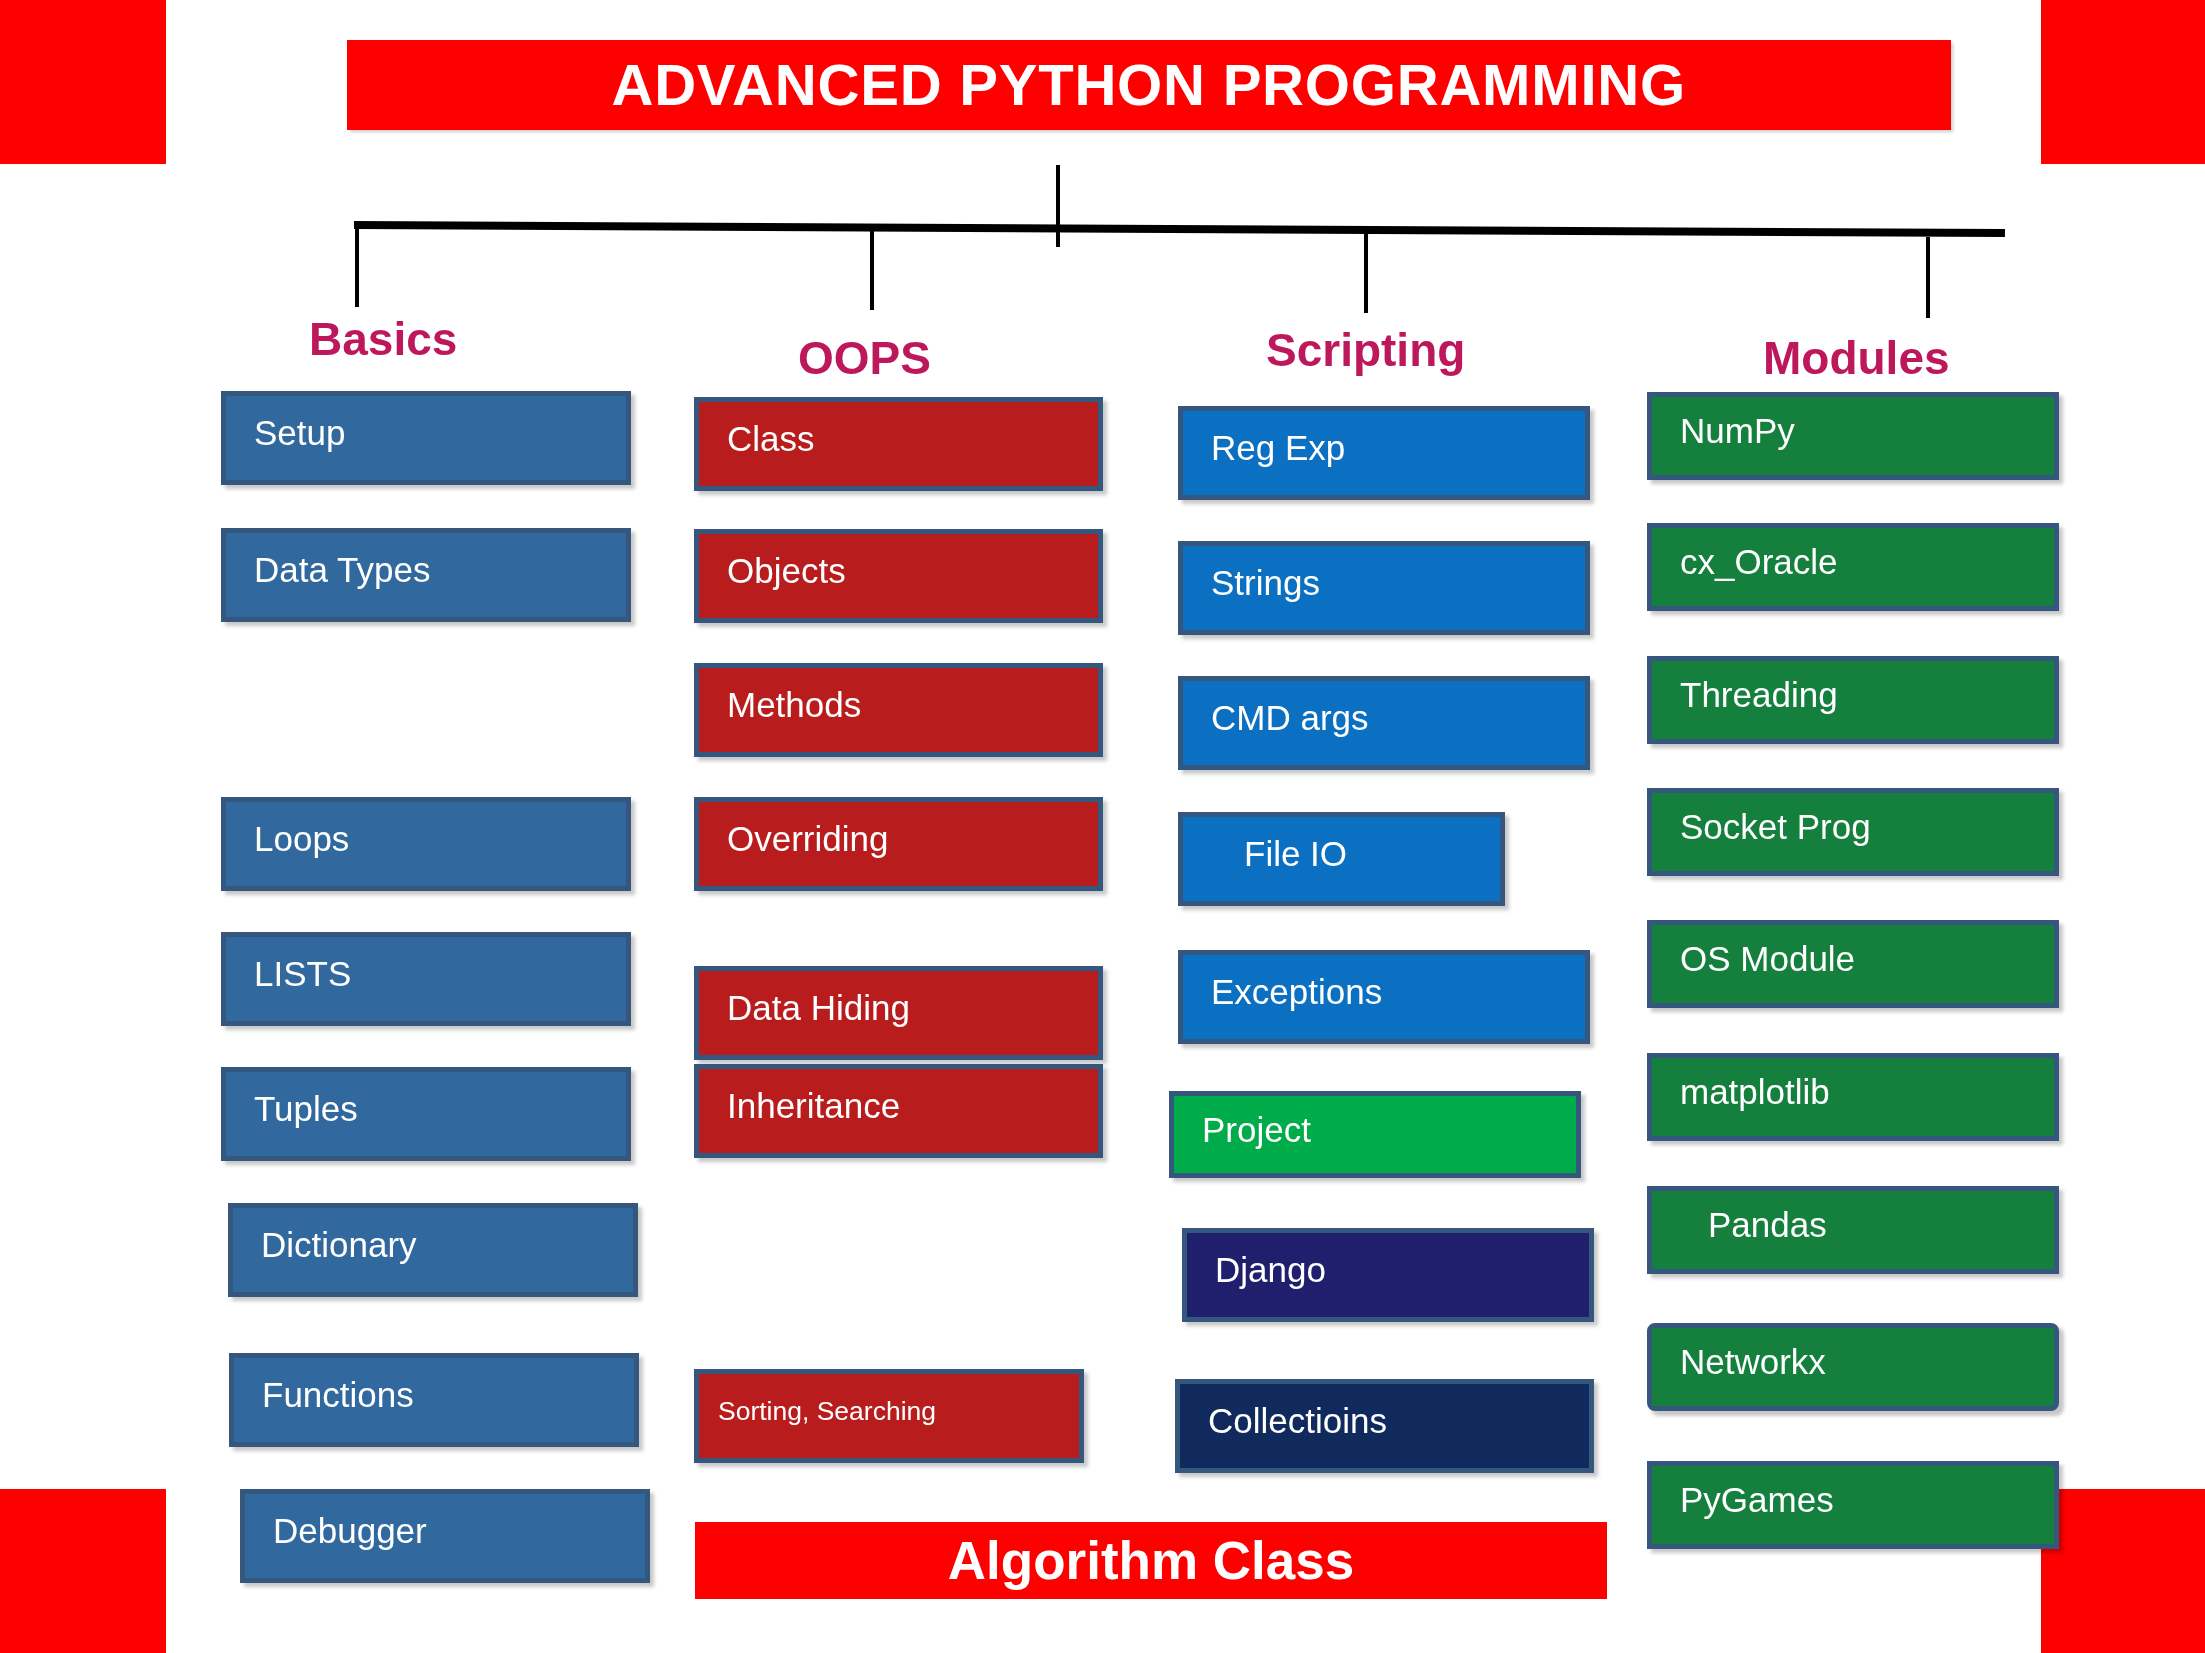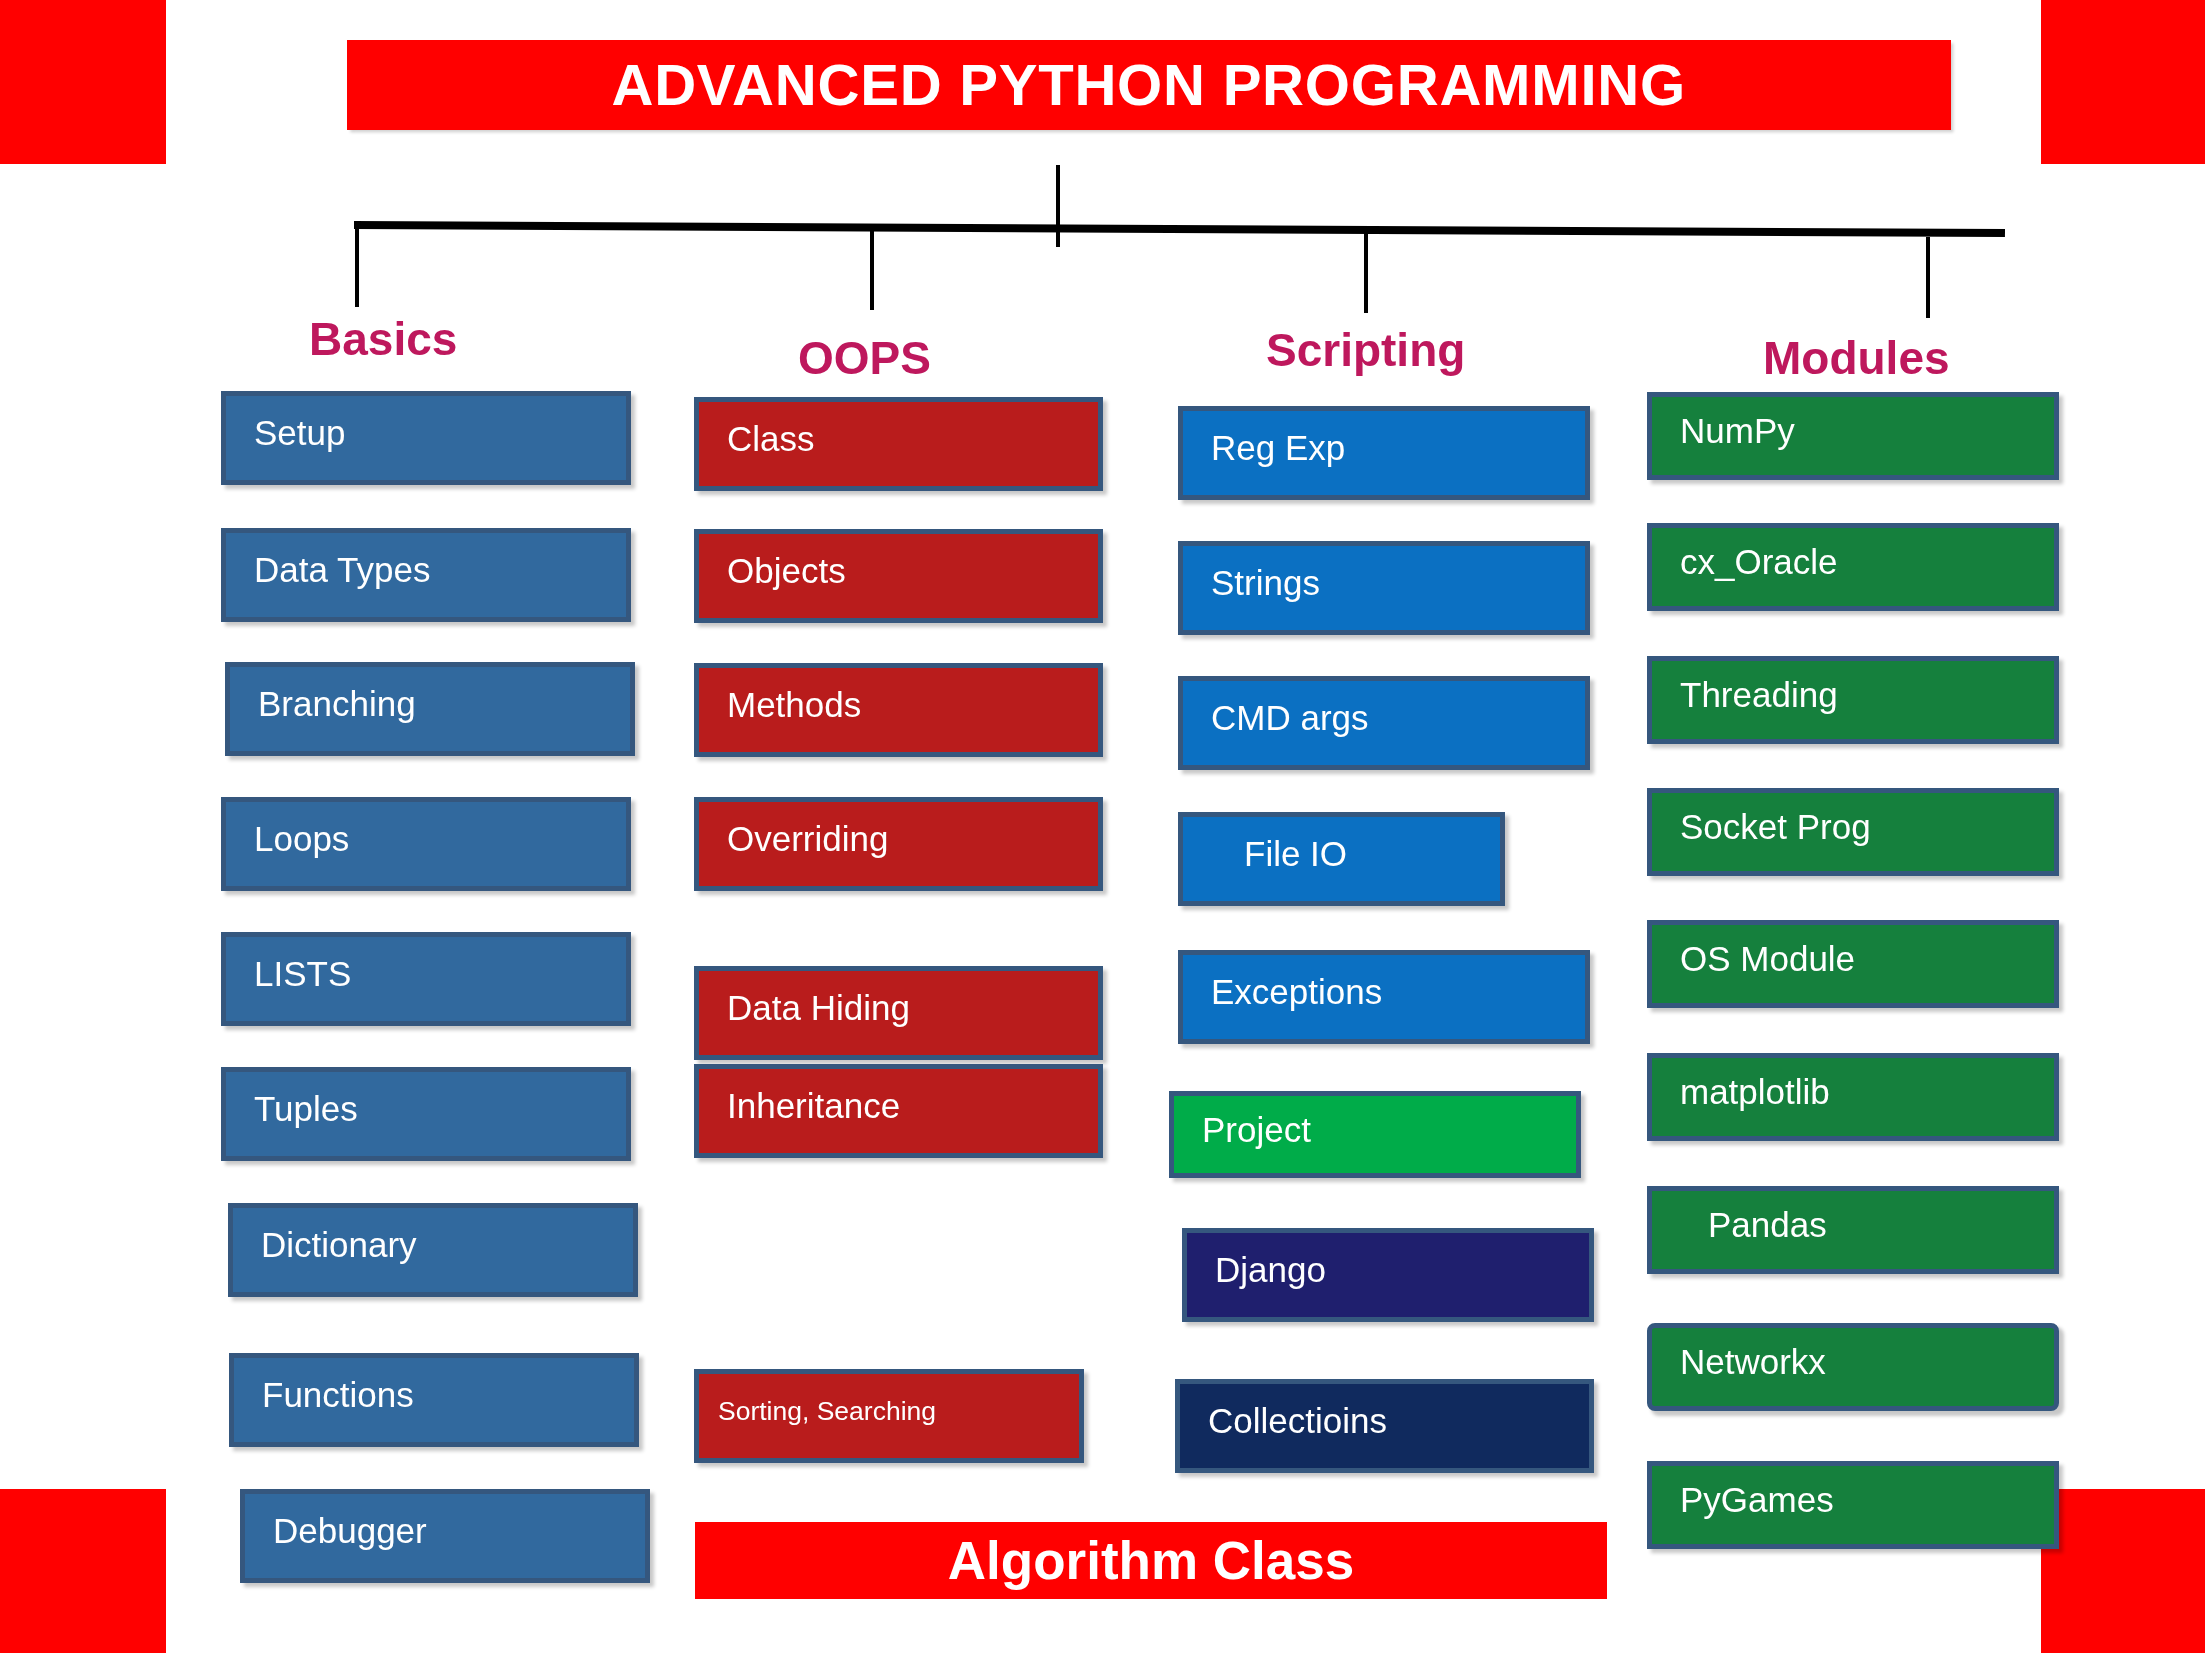--- a/index.html
+++ b/index.html
@@ -149,23 +149,20 @@
   <div class="col-header hdr-oops">OOPS</div>
   <div class="col-header hdr-scripting">Scripting</div>
   <div class="col-header hdr-modules">Modules</div>
 
   <div class="node fill-basics" style="left:221px;  top:391px;  width:410px;  height:94px;">
       <span class="node-label">Setup</span>
     </div>
   <div class="node fill-basics" style="left:221px;  top:528px;  width:410px;  height:94px;">
       <span class="node-label">Data Types</span>
     </div>
-  <div class="node fill-basics" style="left:225px;  top:662px;  width:410px;  height:94px;">
-      <span class="node-label">Branching</span>
-    </div>
   <div class="node fill-basics" style="left:221px;  top:797px; width:410px;  height:94px;">
       <span class="node-label">Loops</span>
     </div>
   <div class="node fill-basics" style="left:221px;  top:932px; width:410px;  height:94px;">
       <span class="node-label">LISTS</span>
     </div>
   <div class="node fill-basics" style="left:221px;  top:1067px; width:410px;  height:94px;">
       <span class="node-label">Tuples</span>
     </div>
   <div class="node fill-basics" style="left:228px;  top:1203px; width:410px;  height:94px;">

